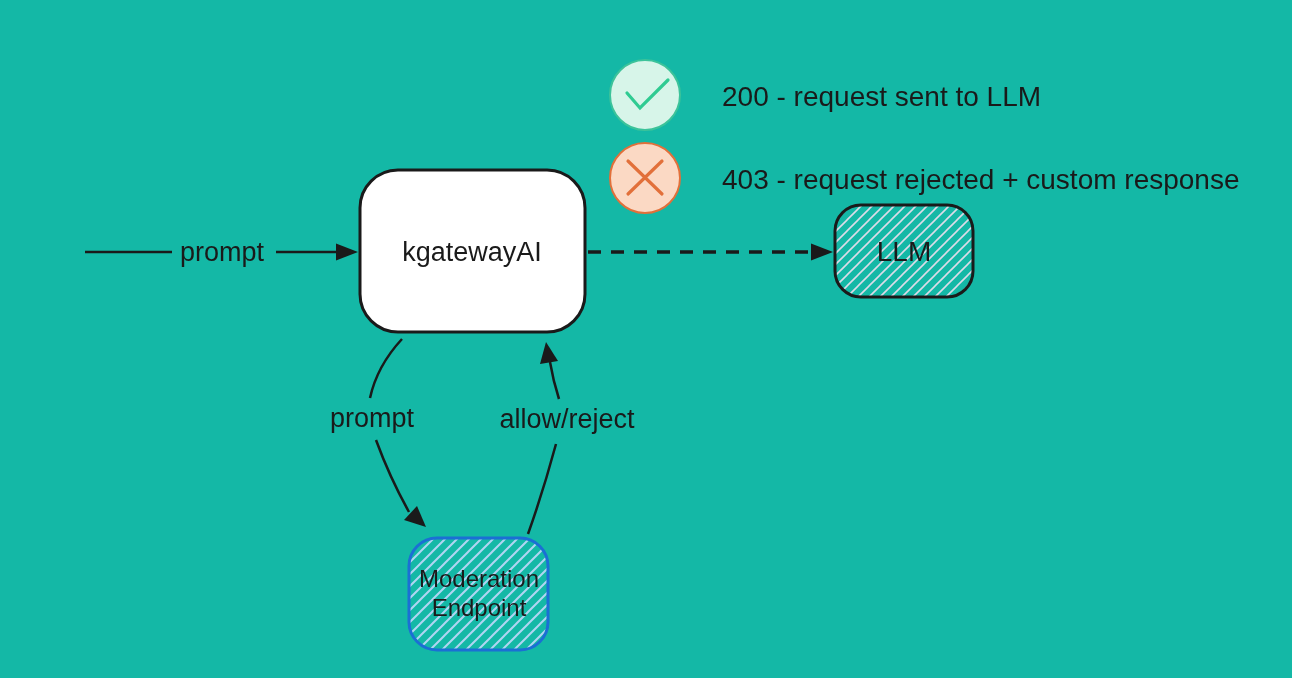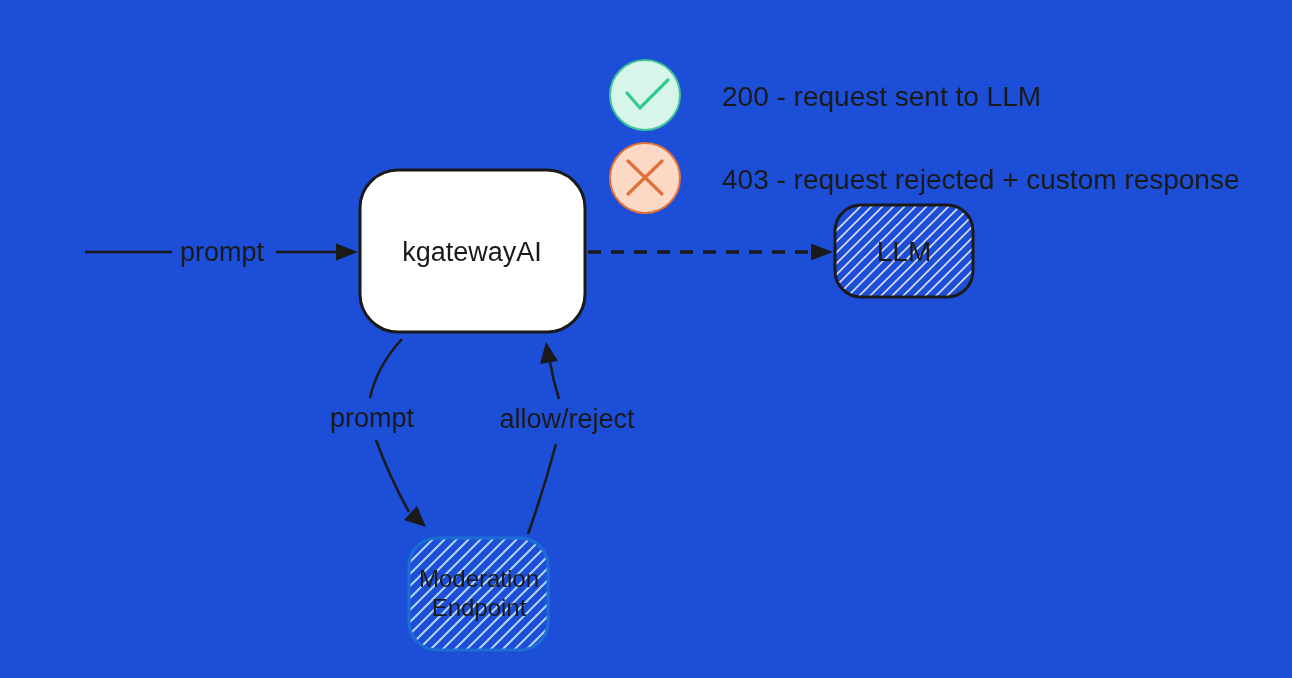--- a/index.html
+++ b/index.html
@@ -4,21 +4,21 @@
 <style>
   html, body {
     margin: 0;
     padding: 0;
     background: #ffffff;
   }
   .stage {
     position: relative;
     width: 1292px;
     height: 678px;
-    background: #1d4ed8;
+    background: #14b8a6;
     overflow: hidden;
     font-family: "Liberation Sans", sans-serif;
   }
   svg { display: block; }
   text {
     font-family: "Liberation Sans", sans-serif;
     fill: #1a1a1a;
   }
   .t28 { font-size: 28px; }
   .t27 { font-size: 27px; }

